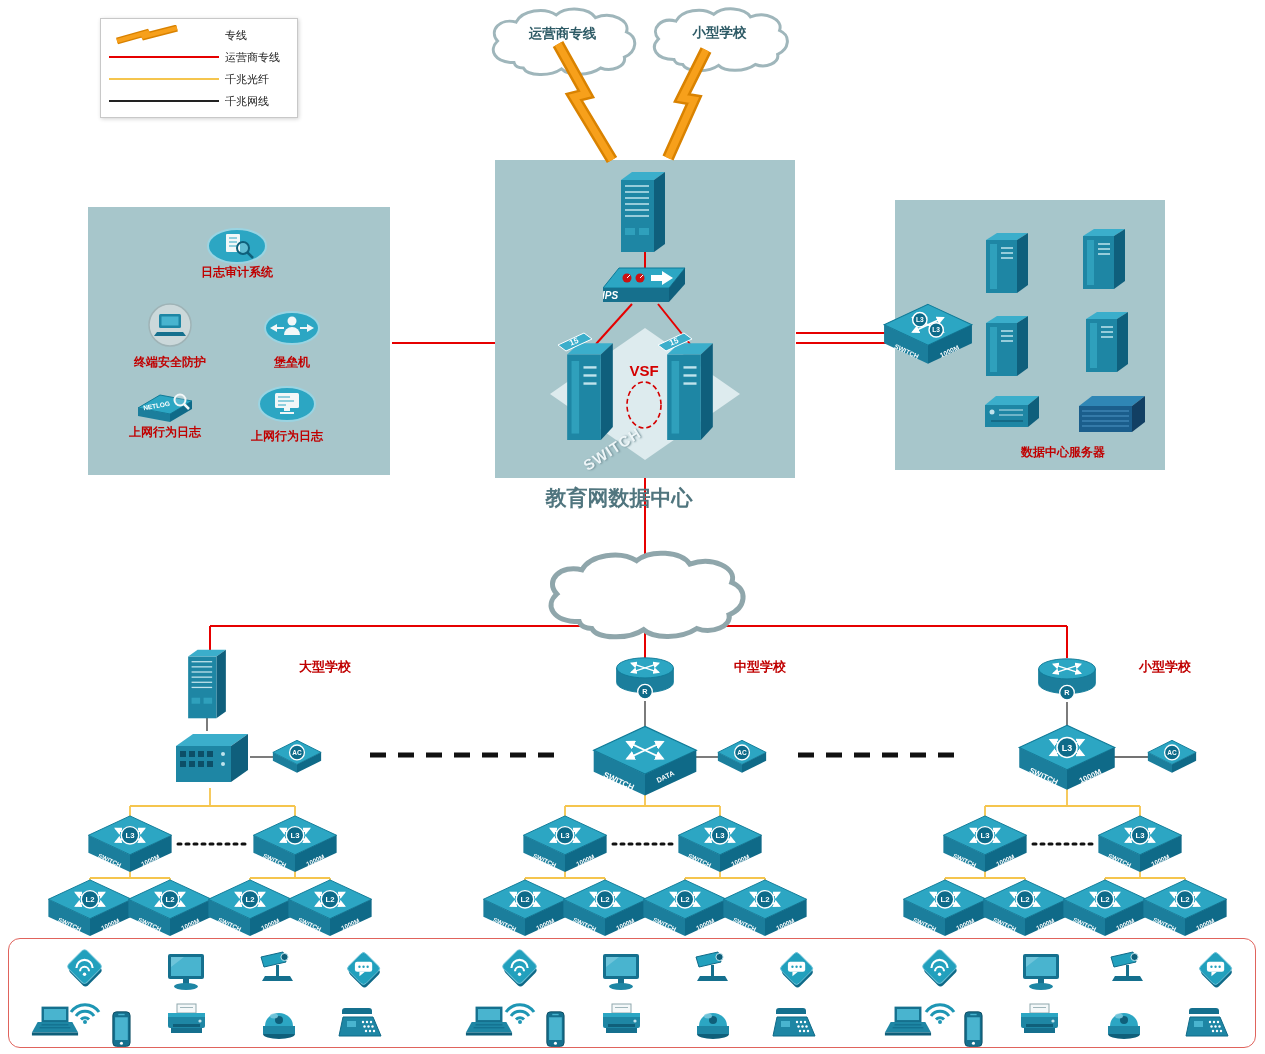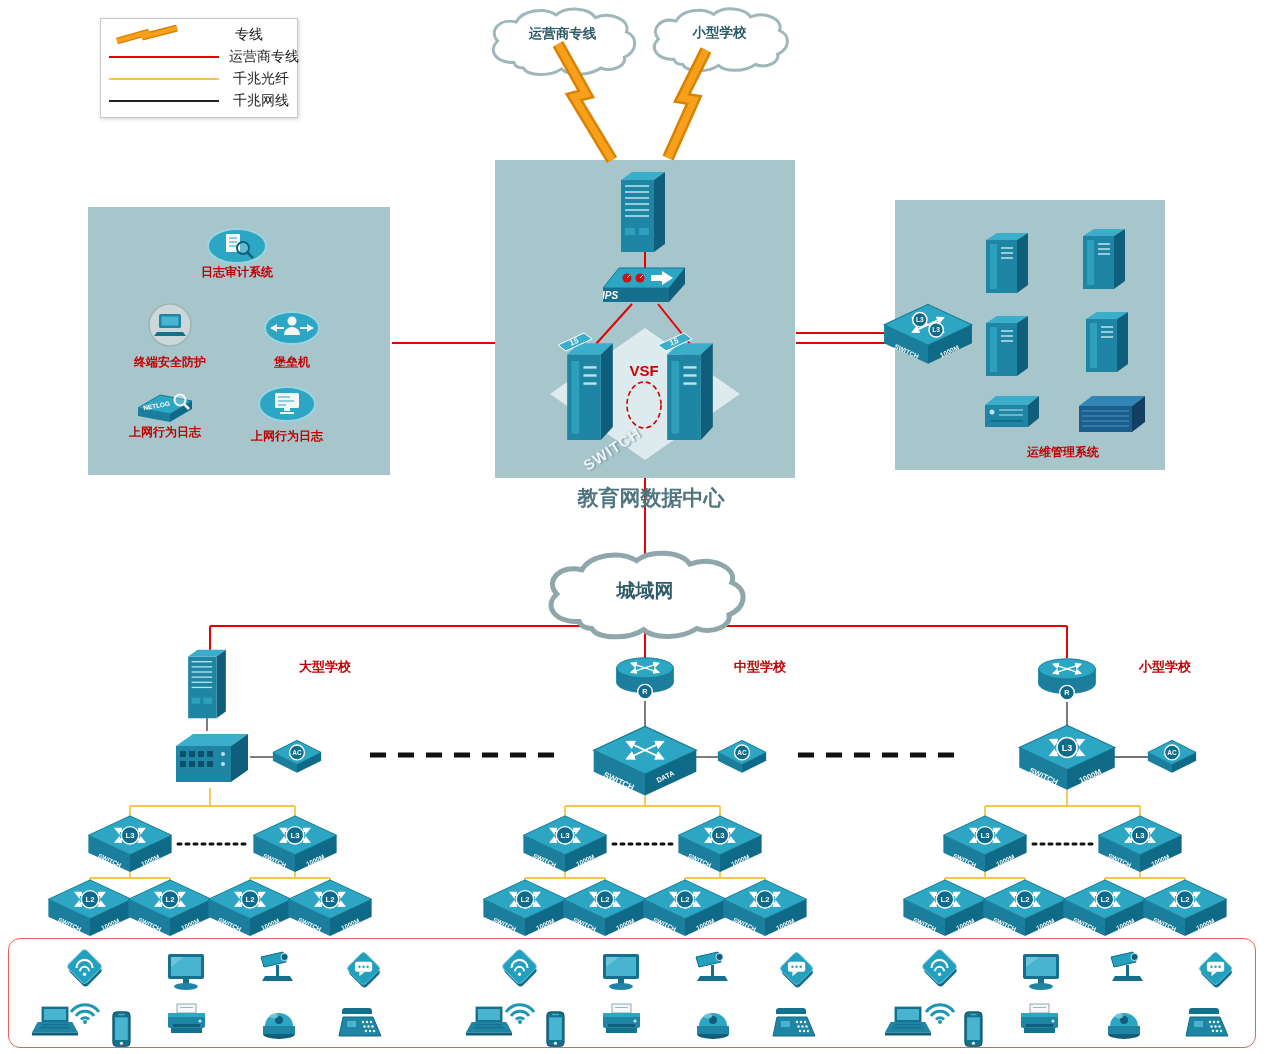--- a/index.html
+++ b/index.html
@@ -13,21 +13,21 @@
   .title{position:absolute;z-index:4;color:#50757E;font-family:"Liberation Serif",serif;font-weight:bold;text-align:center}
   .cloud{position:absolute;z-index:3}
   .cloud .ctext{position:absolute;left:0;width:100%;text-align:center;font-family:"Liberation Serif",serif;font-weight:bold;color:#2E5B66}
   .cpath{fill:#fff;stroke:#9FB6BB;stroke-width:3;vector-effect:non-scaling-stroke}
   .cpath.big{stroke:#8FA6AB;stroke-width:5}
   .endbox{position:absolute;left:8px;top:938px;width:1248px;height:110px;border:1px solid #E0635C;border-radius:12px;z-index:1}
   .legend{position:absolute;left:100px;top:18px;width:198px;background:#fff;border:1px solid #C8C8C8;z-index:5;padding:5px 8px;box-shadow:1px 1px 4px rgba(0,0,0,.18)}
   .lrow{display:flex;align-items:center;height:22px}
   .lsample{width:116px;display:flex;align-items:center;justify-content:flex-start}
   .lline{width:110px;height:2px}
-  .ltext{font-size:14px;color:#222;margin-left:10px;white-space:nowrap}
+  .ltext{font-size:11px;color:#222;white-space:nowrap}
   svg text{font-family:"Liberation Sans",sans-serif}
   .wt{fill:#fff;font-weight:bold;text-anchor:middle}
   .bdg{fill:#0E6B89;stroke:#fff;stroke-width:1.4}
   .diagtext{position:absolute;z-index:4;color:#EDF5F7;font-weight:bold;font-size:15px;letter-spacing:1px;transform:rotate(-33deg);text-shadow:1px 1px 2px #6b8a92}
 </style>
 </head>
 <body>
 
 <svg width="0" height="0" style="position:absolute" aria-hidden="true">
 <defs>
@@ -325,21 +325,20 @@
 <div class="cloud" style="left:642px;top:5px;width:155px;height:68px">
   <svg width="155" height="68" viewBox="0 0 160 80" preserveAspectRatio="none">
       <use href="#sym-cloud" class="cpath"></use>
     </svg>
   <div class="ctext" style="top:19px;font-size:13.5px">小型学校</div>
 </div>
 <div class="cloud" style="left:533px;top:548px;width:224px;height:92px">
   <svg width="224" height="92" viewBox="0 0 160 80" preserveAspectRatio="none">
       <use href="#sym-cloud" class="cpath big"></use>
     </svg>
-  <div class="ctext" style="top:30px;font-size:19px">城域网</div>
 </div>
 
 <svg id="bolts" width="1265" height="300">
   <g fill="none" stroke-linejoin="miter">
     <path d="M558,44 L586,94 L574,97 L612,160" stroke="#D98200" stroke-width="12"></path>
     <path d="M558,44 L586,94 L574,97 L612,160" stroke="#F7A01B" stroke-width="7"></path>
     <path d="M706,50 L682,98 L694,100 L668,158" stroke="#D98200" stroke-width="12"></path>
     <path d="M706,50 L682,98 L694,100 L668,158" stroke="#F7A01B" stroke-width="7"></path>
   </g>
 </svg>
@@ -407,21 +406,21 @@
     <text x="19" y="14" font-size="8" class="wt" transform="rotate(-22 19 14)">15</text>
     </svg>
 </div>
 <div class="icon" style="left:612px;top:358px;z-index:4">
   <svg width="64" height="74" viewBox="0 0 64 74">
     <text x="32" y="18" font-size="15" font-weight="bold" fill="#D40000" text-anchor="middle">VSF</text>
     <ellipse cx="32" cy="47" rx="17" ry="23" fill="none" stroke="#D40000" stroke-width="1.6" stroke-dasharray="5 3"></ellipse>
   </svg>
 </div>
 <div class="diagtext" style="left:577px;top:432px;width:96px">SWITCH</div>
-<div class="title" style="left:501px;top:484px;width:300px;font-size:21px">教育网数据中心</div>
+<div class="title" style="left:469px;top:484px;width:300px;font-size:21px">教育网数据中心</div>
 
 <div class="icon" style="left:205px;top:225px">
   <svg width="64" height="42" viewBox="0 0 64 42">
       <use href="#sym-logaudit"></use>
     </svg>
 </div>
 <div class="lbl" style="left:172px;top:264px">日志审计系统</div>
 <div class="icon" style="left:146px;top:302px">
   <svg width="48" height="46" viewBox="0 0 48 46">
       <use href="#sym-terminal"></use>
@@ -470,21 +469,21 @@
     </svg></div>
 <div class="icon" style="left:1084px;top:310px"><svg width="46" height="62" viewBox="0 0 46 62">
       <use href="#sym-tower"></use>
     </svg></div>
 <div class="icon" style="left:983px;top:393px"><svg width="58" height="38" viewBox="0 0 58 38">
       <use href="#sym-rackS"></use>
     </svg></div>
 <div class="icon" style="left:1077px;top:394px"><svg width="70" height="42" viewBox="0 0 70 42">
       <use href="#sym-rack"></use>
     </svg></div>
-<div class="lbl" style="left:998px;top:444px">运维管理系统</div>
+<div class="lbl" style="left:998px;top:444px">数据中心服务器</div>
 
 <div class="lbl" style="left:260px;top:658px;font-size:13px">大型学校</div>
 <div class="icon" style="left:185px;top:648px">
   <svg width="44" height="72" viewBox="0 0 48 84">
       <use href="#sym-firewall"></use>
     </svg>
 </div>
 <div class="icon" style="left:172px;top:728px">
   <svg width="80" height="60" viewBox="0 0 80 60">
       <use href="#sym-storage"></use>

